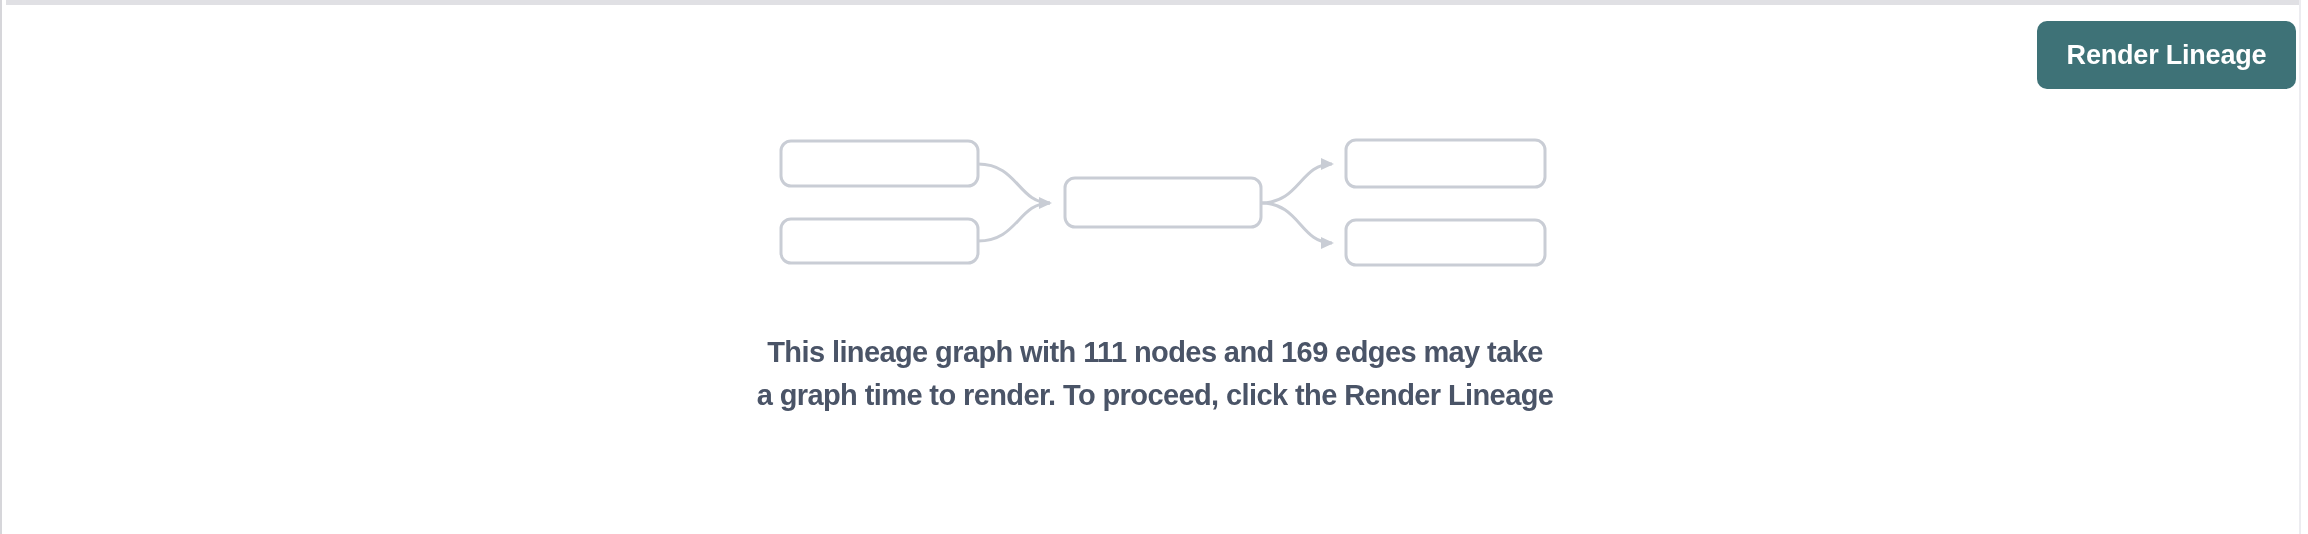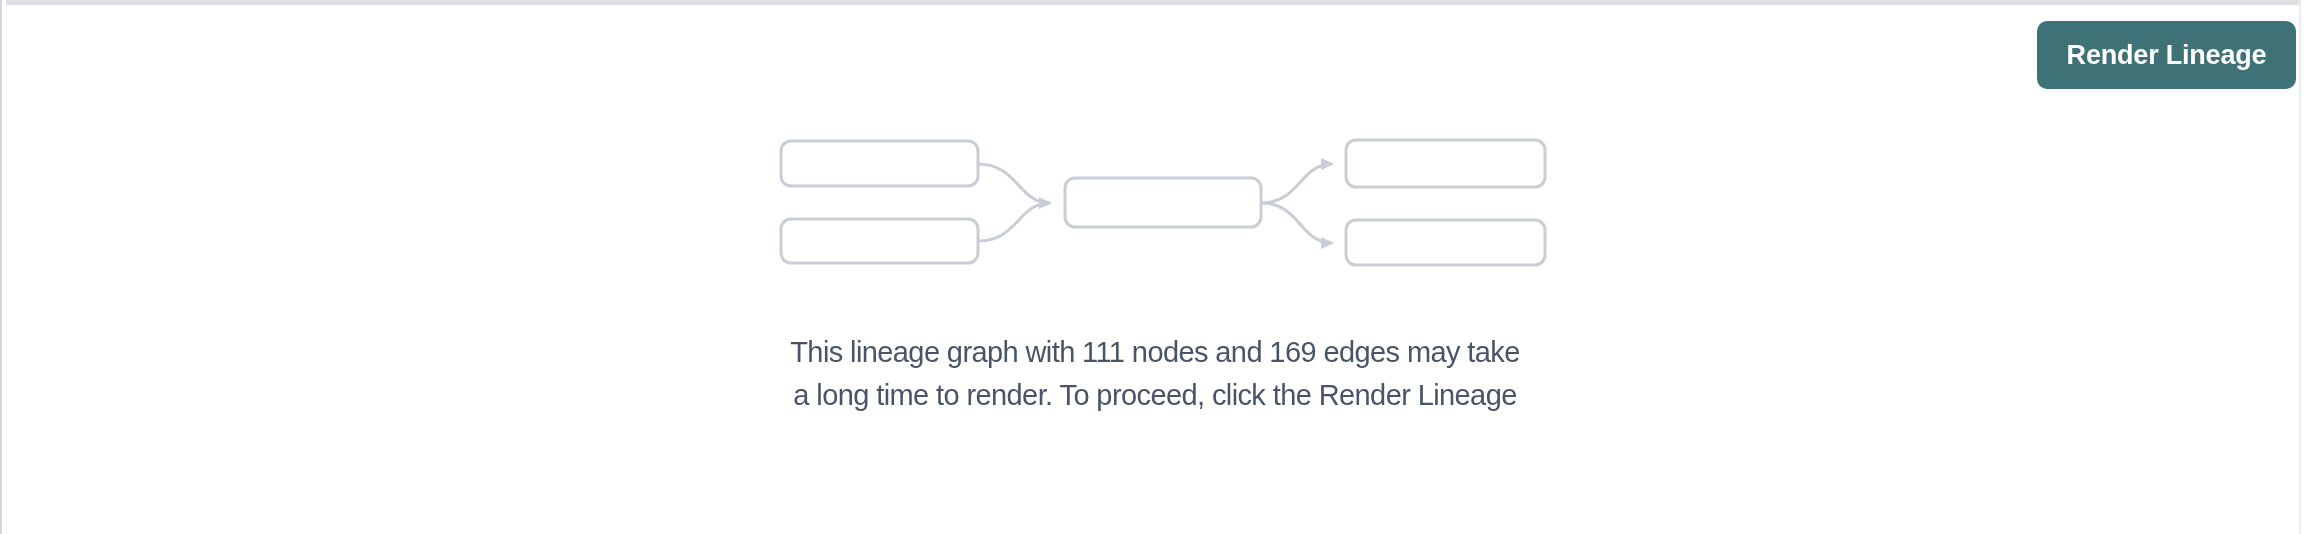--- a/index.html
+++ b/index.html
@@ -64,21 +64,21 @@
     margin-top: 128px;
     width: 790px;
     height: 140px;
   }
   .empty-message {
     margin-top: 63px;
     width: 860px;
     text-align: center;
     color: #4A5467;
     font-size: 29px;
-    font-weight: normal;
+    font-weight: bold;
     letter-spacing: -0.6px;
     line-height: 43px;
   }
 </style>
 </head>
 <body>
 
 <div class="panel">
   <div class="top-strip"></div>
   <div class="right-edge-line"></div>
@@ -106,16 +106,16 @@
           <rect x="773" y="219" width="197" height="44" rx="10"></rect>
           <rect x="1057" y="178" width="196" height="49" rx="10"></rect>
           <rect x="1338" y="140" width="199" height="47" rx="10"></rect>
           <rect x="1338" y="220" width="199" height="45" rx="10"></rect>
         </g>
       </svg>
     </div>
 
     <div class="empty-message">
       <div>This lineage graph with 111 nodes and 169 edges may take</div>
-      <div>a long time to render. To proceed, click the Render Lineage</div>
+      <div>a graph time to render. To proceed, click the Render Lineage</div>
     </div>
   </div>
 </div>
 
 </body></html>

